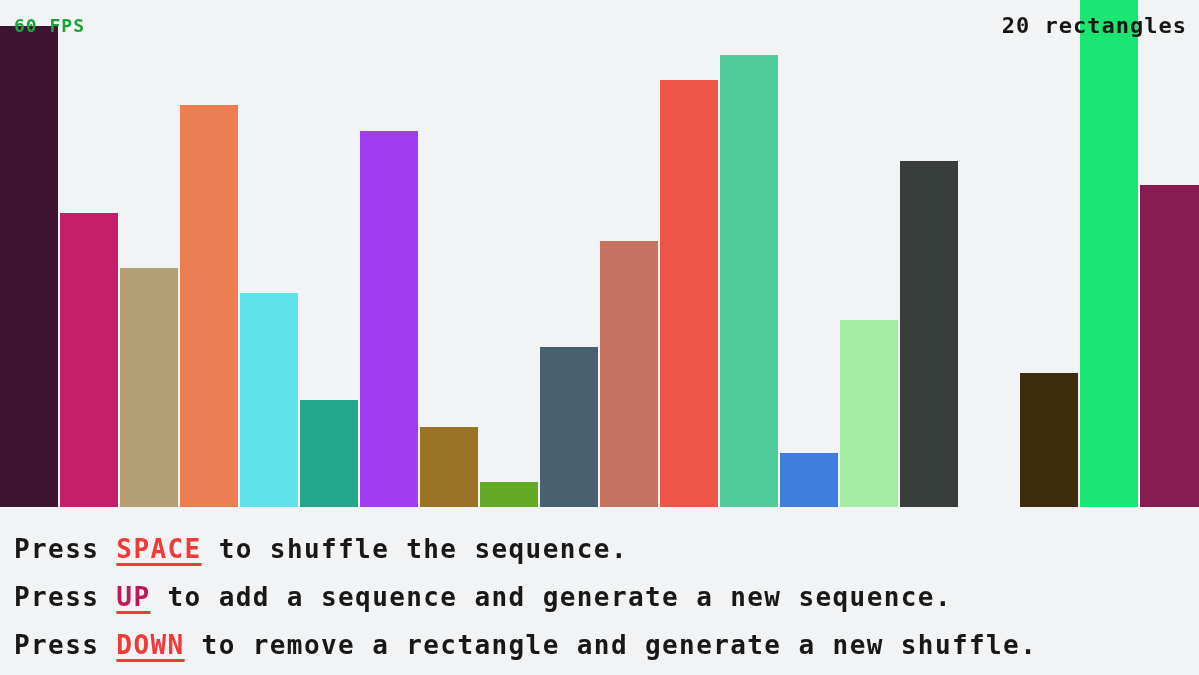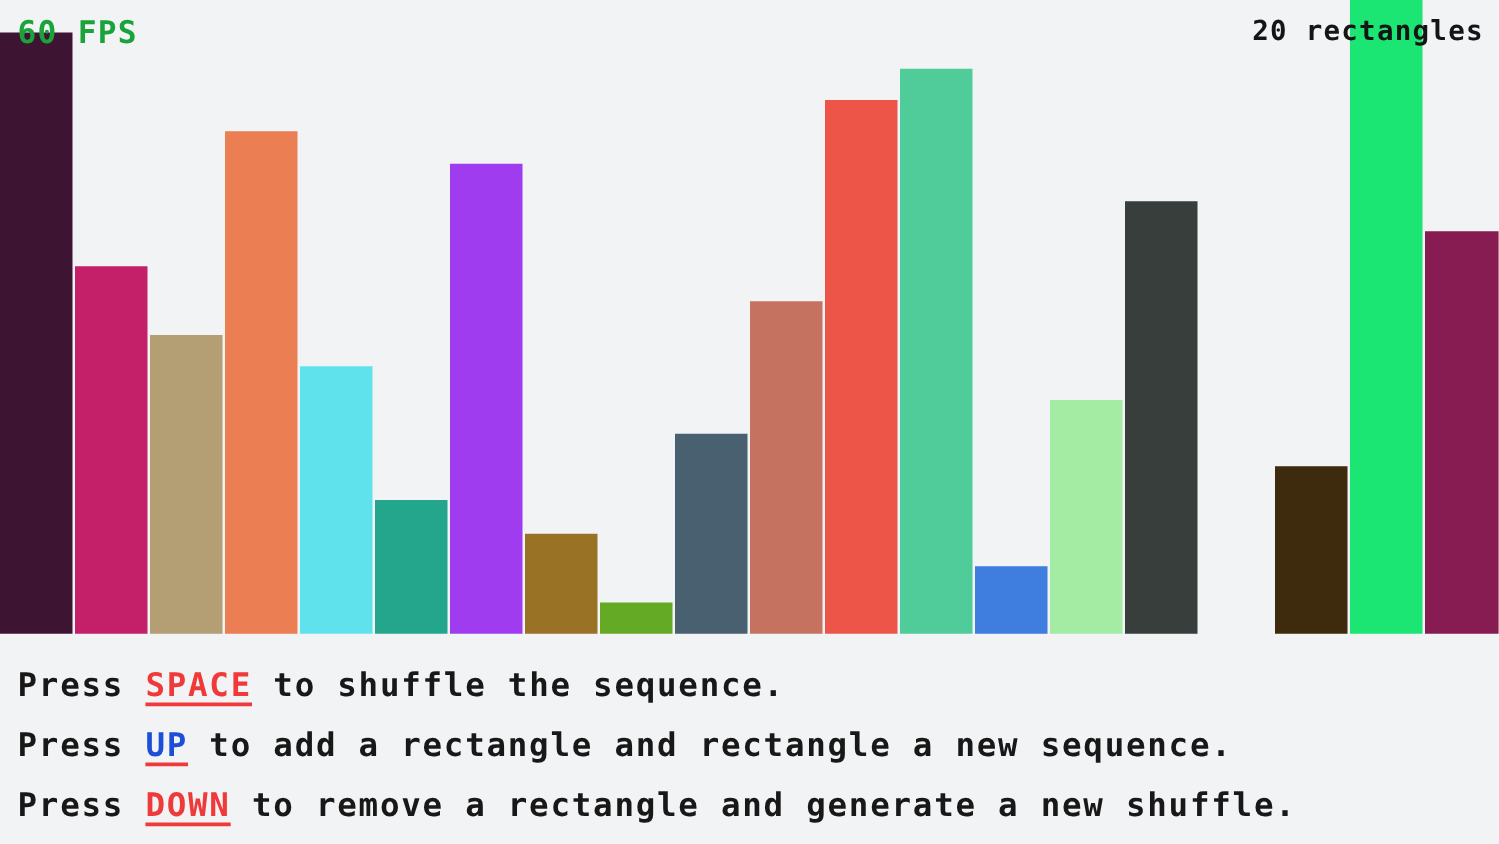--- a/index.html
+++ b/index.html
@@ -32,21 +32,21 @@
   .bar {
     position: absolute;
     bottom: 0;
   }
 
   
   #fps-counter {
     position: absolute;
     left: 14px;
     top: 12px;
-    font-size: 25px;
+    font-size: 18px;
     line-height: 28px;
     letter-spacing: 1px;
     color: #1BA33B;
     font-weight: 700;
     white-space: nowrap;
     -webkit-font-smoothing: none;
   }
 
   #rect-count {
     position: absolute;
@@ -116,17 +116,17 @@
       <div class="bar" style="left: 1080px; width: 58px; height: 507px; background-color: rgb(28, 230, 115);"></div>
       <div class="bar" style="left: 1140px; width: 59px; height: 322px; background-color: rgb(135, 28, 82);"></div>
     </div>
 
   <div id="fps-counter" style="color: rgb(27, 163, 59);">60 FPS</div>
 
   <div id="rect-count" style="color: rgb(21, 21, 21);">20 rectangles</div>
 
   <div id="instructions">
       <div class="instruction-line" style="color: rgb(24, 24, 24);"><span>Press </span><span class="key" style="color: rgb(240, 58, 58); text-decoration-color: rgb(240, 58, 58);">SPACE</span><span> to shuffle the sequence.</span></div>
-      <div class="instruction-line" style="color: rgb(24, 24, 24);"><span>Press </span><span class="key" style="color: #1d4ed8; text-decoration-color: rgb(240, 58, 58);">UP</span><span> to add a rectangle and rectangle a new sequence.</span></div>
+      <div class="instruction-line" style="color: rgb(24, 24, 24);"><span>Press </span><span class="key" style="color: #be185d; text-decoration-color: rgb(240, 58, 58);">UP</span><span> to add a sequence and generate a new sequence.</span></div>
       <div class="instruction-line" style="color: rgb(24, 24, 24);"><span>Press </span><span class="key" style="color: rgb(240, 58, 58); text-decoration-color: rgb(240, 58, 58); text-align: center;">DOWN</span><span> to remove a rectangle and generate a new shuffle.</span></div>
     </div>
 
 </div>
 
 </body></html>

